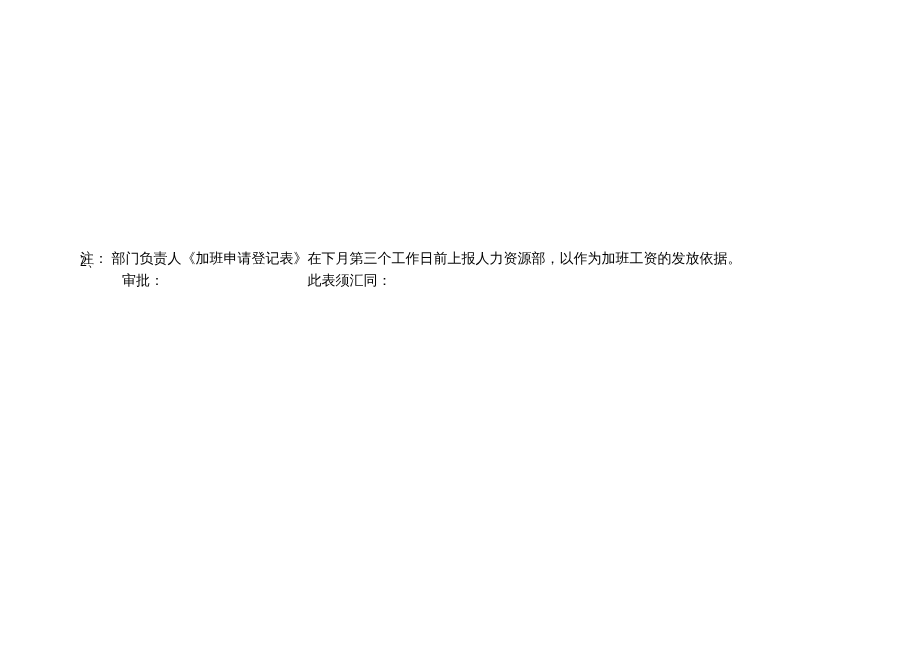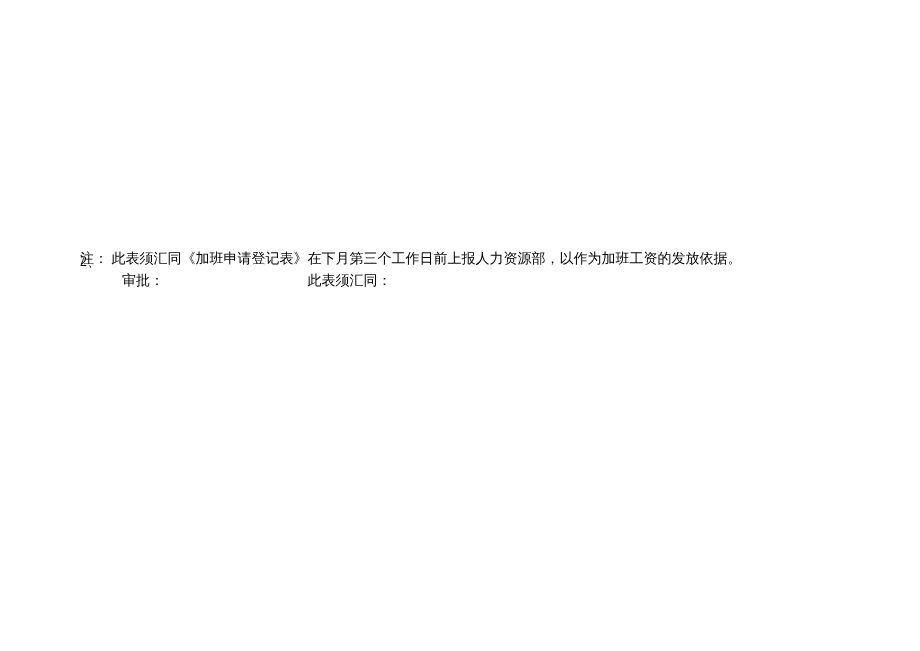--- a/index.html
+++ b/index.html
@@ -47,19 +47,19 @@
     }
   </style>
 </head>
 <body>
 
 <div class="content">
   <div class="note-line">
     <span class="note-prefix">
       <span>注：</span>
       <span class="note-overlay">2、</span>
-    </span><span>此表须汇同《加班申请登记表》在下月第三个工作日前上报人力资源部，以作为加班工资的发放依据。</span>
+    </span><span>部门负责人《加班申请登记表》在下月第三个工作日前上报人力资源部，以作为加班工资的发放依据。</span>
   </div>
   <div class="signature-row">
     <span class="signature-item signature-approval">审批：</span>
     <span class="signature-item">此表须汇同：</span>
   </div>
 </div>
 
 </body></html>

